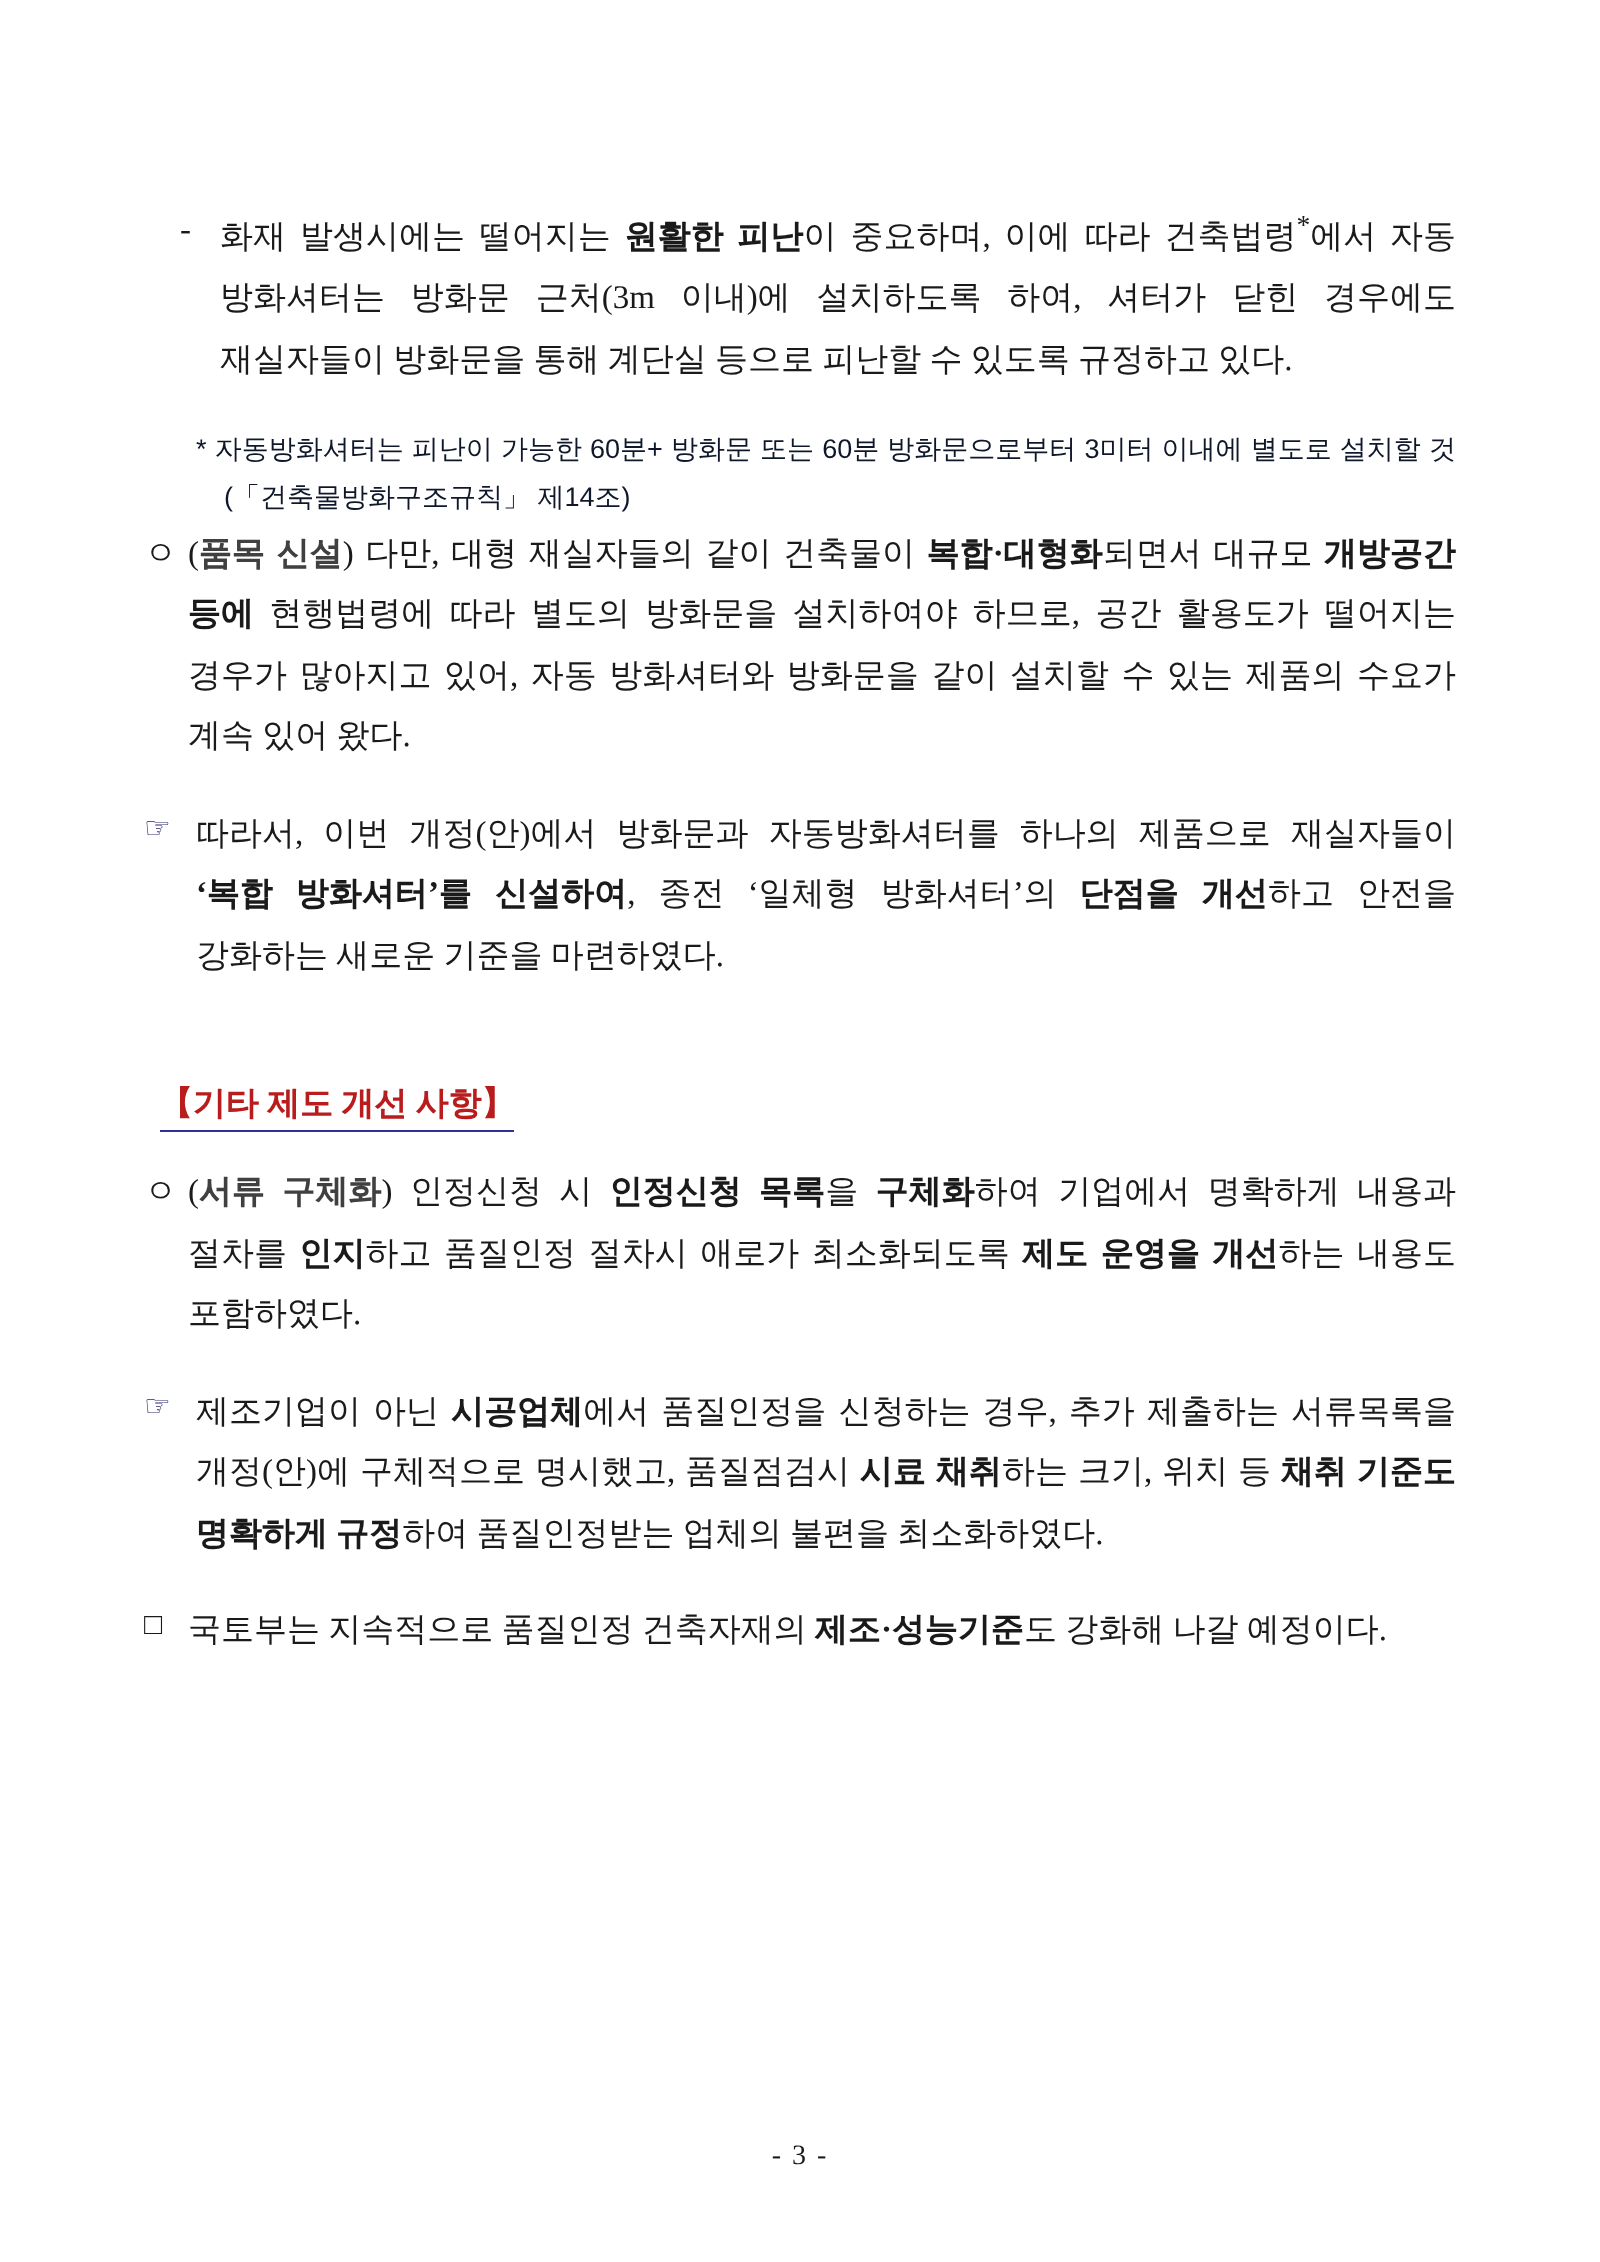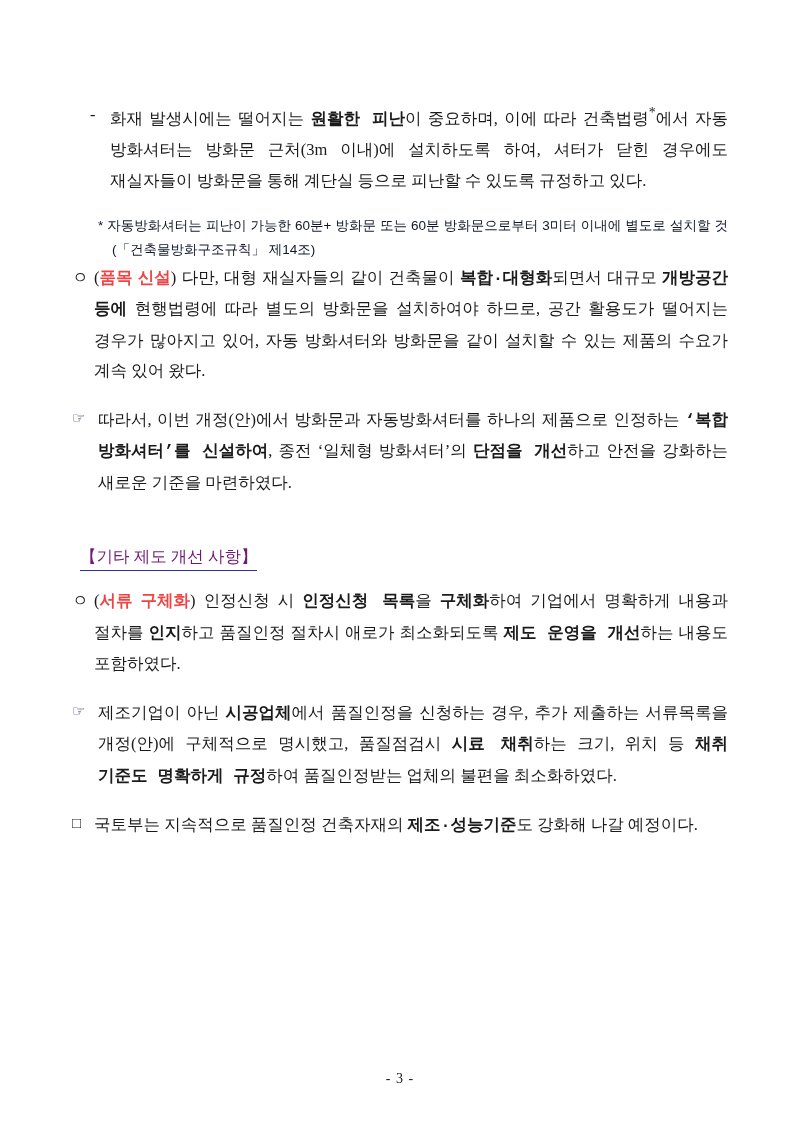--- a/index.html
+++ b/index.html
@@ -58,42 +58,41 @@
   }
   .body-text {
     flex: 1 1 auto;
     text-align: justify;
     text-justify: inter-character;
     word-break: keep-all;
   }
 
   b, .b {
     font-weight: bold;
-    font-family: Liberation Mono, monospace;
   }
   .blue {
-    color: #ef4444;
+    color: #404040;
     font-weight: bold;
     margin-top: 48px;
   }
   .note {
     font-family: "Liberation Sans", "DejaVu Sans", sans-serif;
     font-size: 13.5px;
     line-height: 1.8;
     margin: 10px 0 0 0;
     padding-left: 40px;
     text-indent: -14px;
     color: #0f172a;
     text-align: justify;
     word-break: keep-all;
   }
   .section-head {
     font-size: 16.5px;
-    font-weight: normal;
-    color: #701a75;
+    font-weight: bold;
+    color: #b91c1c;
     margin: 30px 0 18px 8px;
     display: inline-block;
     position: relative;
   }
   .section-head .underline {
     position: absolute;
     left: 0;
     right: 0;
     bottom: -3px;
     height: 1px;
@@ -125,21 +124,21 @@
       <div class="note">* 자동방화셔터는 피난이 가능한 60분+ 방화문 또는 60분 방화문으로부터 3미터 이내에 별도로 설치할 것(「건축물방화구조규칙」 제14조)</div>
       <div class="block">
         <div class="para">
           <span class="marker circ">ㅇ</span>
           <div class="body-text"><span>(</span><span class="blue">품목 신설</span><span>) 다만, 대형 재실자들의 같이 건축물이 </span><span class="b">복합·대형화</span><span>되면서 대규모 </span><span class="b">개방공간 등에</span><span> 현행법령에 따라 별도의 방화문을 설치하여야 하므로, 공간 활용도가 떨어지는 경우가 많아지고 있어, 자동 방화셔터와 방화문을 같이 설치할 수 있는 제품의 수요가 계속 있어 왔다.</span></div>
         </div>
       </div>
       <div class="block">
         <div class="para">
           <span class="marker hand">☞</span>
-          <div class="body-text"><span>따라서, 이번 개정(안)에서 방화문과 자동방화셔터를 하나의 제품으로 인정하는 </span><span class="b">‘복합 방화셔터’를 신설하여</span><span>, 종전 ‘일체형 방화셔터’의 </span><span class="b">단점을 개선</span><span>하고 안전을 강화하는 새로운 기준을 마련하였다.</span></div>
+          <div class="body-text"><span>따라서, 이번 개정(안)에서 방화문과 자동방화셔터를 하나의 제품으로 재실자들이 </span><span class="b">‘복합 방화셔터’를 신설하여</span><span>, 종전 ‘일체형 방화셔터’의 </span><span class="b">단점을 개선</span><span>하고 안전을 강화하는 새로운 기준을 마련하였다.</span></div>
         </div>
       </div>
       <div><div class="section-head"><span>【기타 제도 개선 사항】</span><span class="underline"></span></div></div>
       <div class="block">
         <div class="para">
           <span class="marker circ">ㅇ</span>
           <div class="body-text"><span>(</span><span class="blue">서류 구체화</span><span>) 인정신청 시 </span><span class="b">인정신청 목록</span><span>을 </span><span class="b">구체화</span><span>하여 기업에서 명확하게 내용과 절차를 </span><span class="b">인지</span><span>하고 품질인정 절차시 애로가 최소화되도록 </span><span class="b">제도 운영을 개선</span><span>하는 내용도 포함하였다.</span></div>
         </div>
       </div>
       <div class="block">

